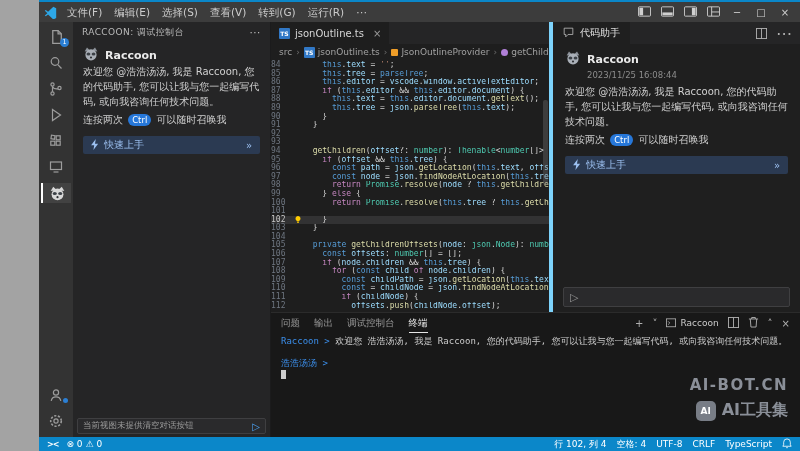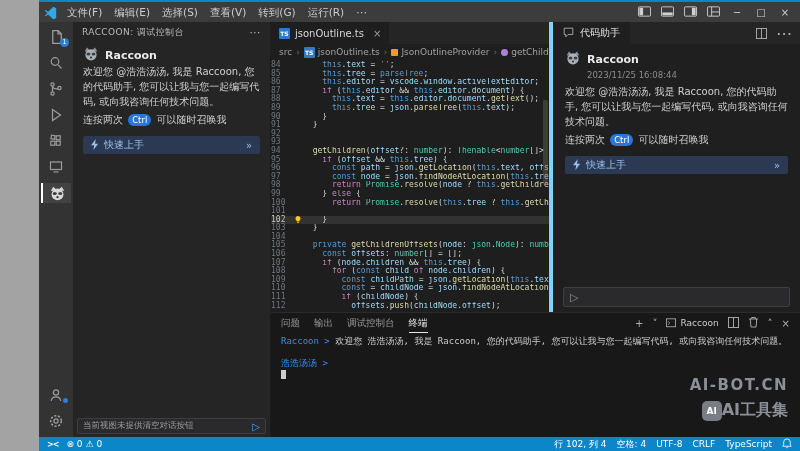--- a/index.html
+++ b/index.html
@@ -89,21 +89,21 @@
   .ptab{margin-right:14px;height:20px;line-height:19px;cursor:default;}
   .ptab.active{color:#e7e7e7;border-bottom:1px solid #e7e7e7;}
   .panel-actions{margin-left:auto;display:flex;align-items:center;gap:9px;color:#b0b0b0;font-size:10px;}
   .term-name{display:flex;align-items:center;gap:4px;font-size:9px;color:#cccccc;}
   .terminal{padding:3px 10px;font-family:"DejaVu Sans Mono",monospace;font-size:9px;line-height:11px;color:#cccccc;white-space:nowrap;overflow:hidden;}
   .prompt{color:#3b8eea;}
   .term-blank{height:11px;}
   .cursor{display:inline-block;width:5px;height:9px;background:#cccccc;vertical-align:middle;}
   .watermark{position:absolute;right:12px;bottom:16px;text-align:right;color:#8a8f98;}
   .wm-title{font-size:15px;font-weight:bold;letter-spacing:1.5px;}
-  .wm-row{display:flex;align-items:center;justify-content:flex-end;margin-top:6px;}
+  .wm-row{display:flex;align-items:center;justify-content:flex-end;gap:6px;margin-top:6px;}
   .wm-logo{width:20px;height:20px;border-radius:5px;background:#787d86;color:#ffffff;font-weight:bold;font-size:9px;
       display:flex;align-items:center;justify-content:center;}
   .wm-text{font-size:16px;font-weight:bold;}
   
   .statusbar{height:14px;background:#0b87c9;display:flex;align-items:center;font-size:9px;color:#ffffff;padding:0 8px;}
   .sb-left{display:flex;align-items:center;gap:8px;}
   .sb-right{margin-left:auto;display:flex;align-items:center;gap:10px;}
   .remote{font-weight:bold;font-size:8px;letter-spacing:-1px;}
   .stat{white-space:nowrap;}
 </style>

